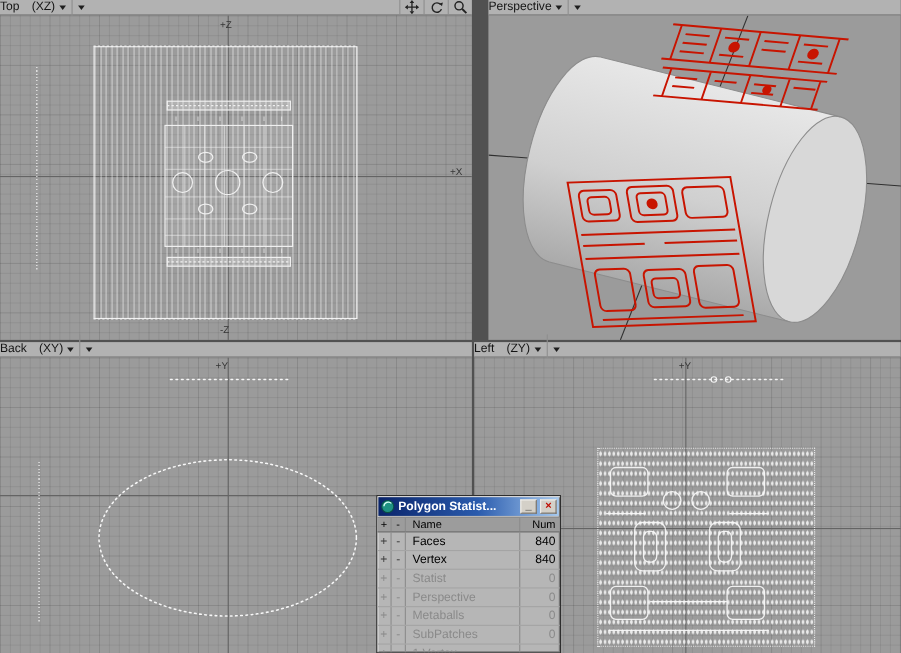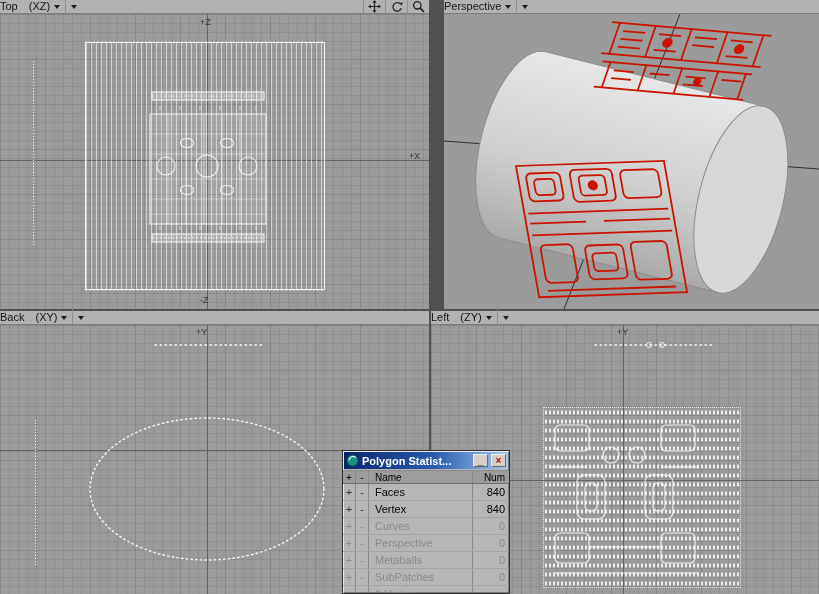--- a/index.html
+++ b/index.html
@@ -304,21 +304,21 @@
       </div>
       <div class="prow">
         <span class="c plus">+</span>
         <span class="c minus">-</span>
         <span class="c name">Vertex</span>
         <span class="c num">840</span>
       </div>
       <div class="prow off">
         <span class="c plus">+</span>
         <span class="c minus">-</span>
-        <span class="c name">Curves</span>
+        <span class="c name">Statist</span>
         <span class="c num">0</span>
       </div>
       <div class="prow off">
         <span class="c plus">+</span>
         <span class="c minus">-</span>
         <span class="c name">Perspective</span>
         <span class="c num">0</span>
       </div>
       <div class="prow off">
         <span class="c plus">+</span>

